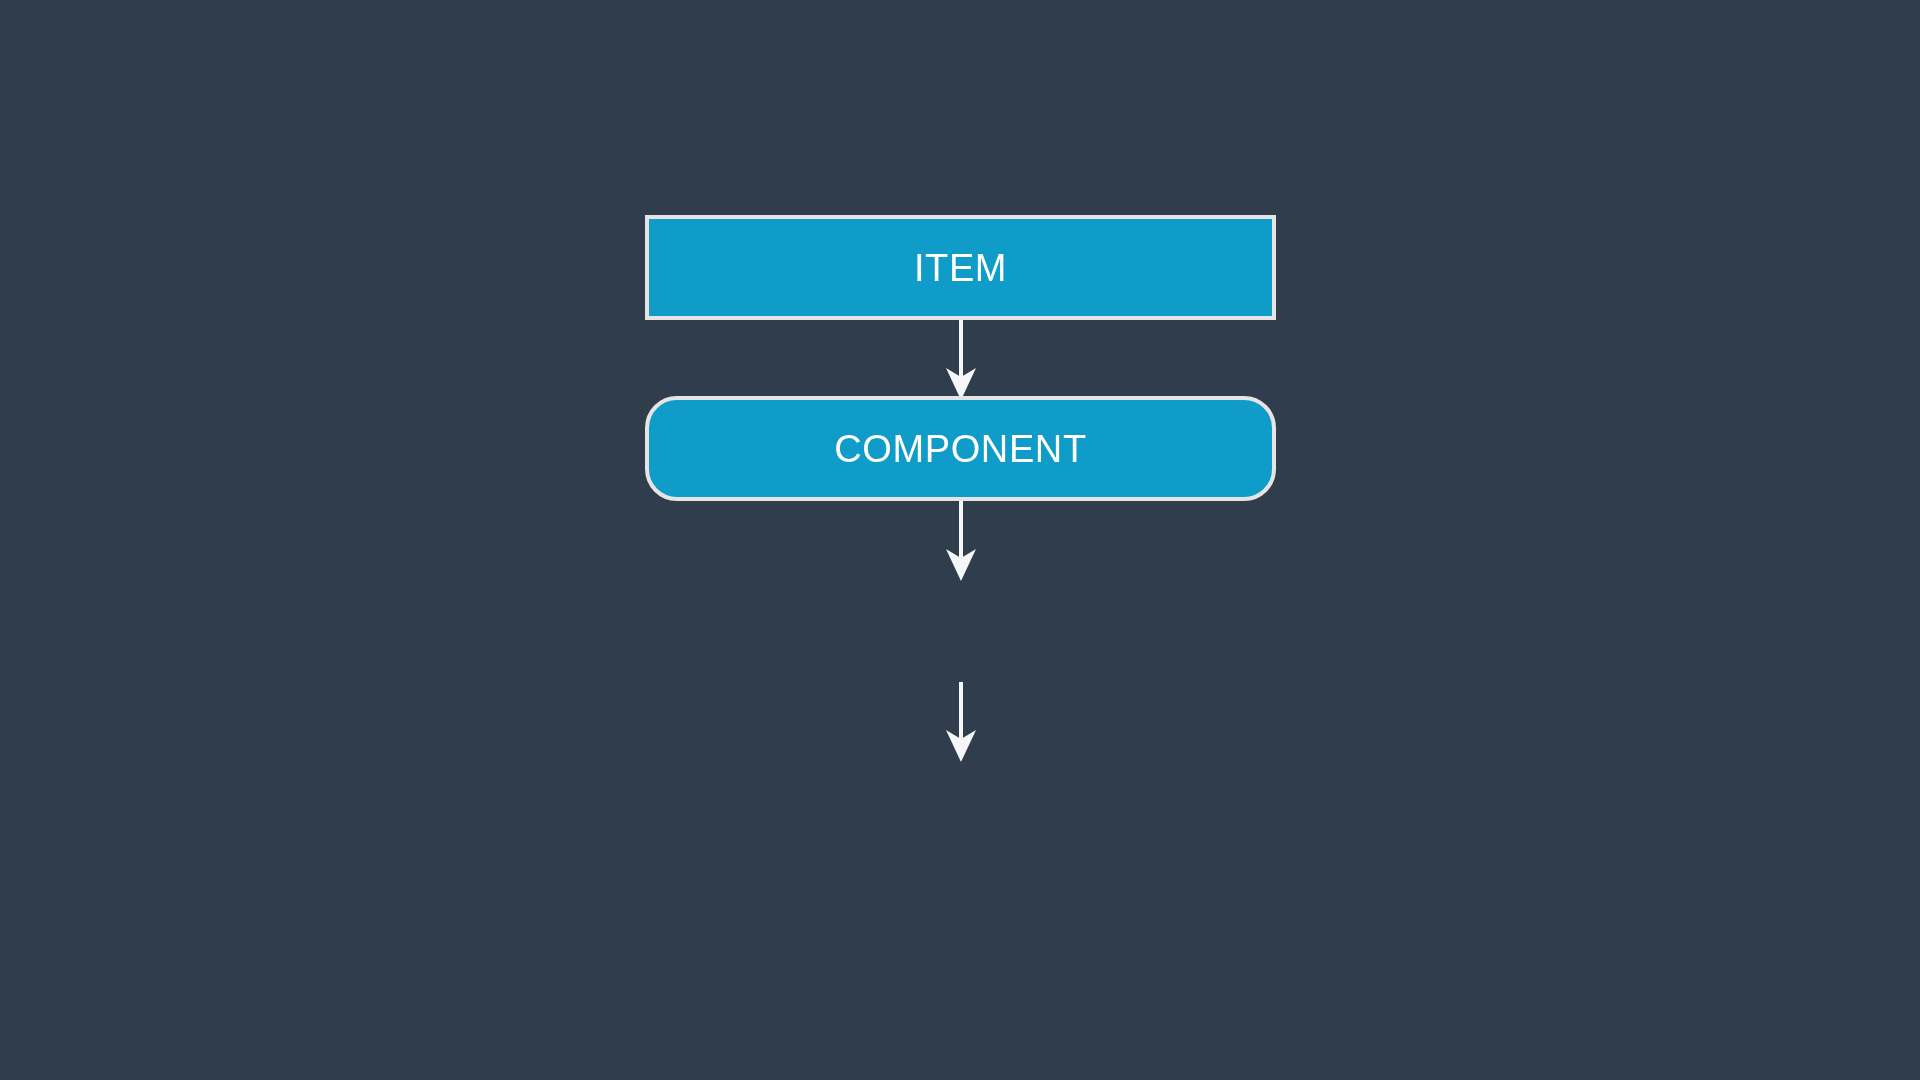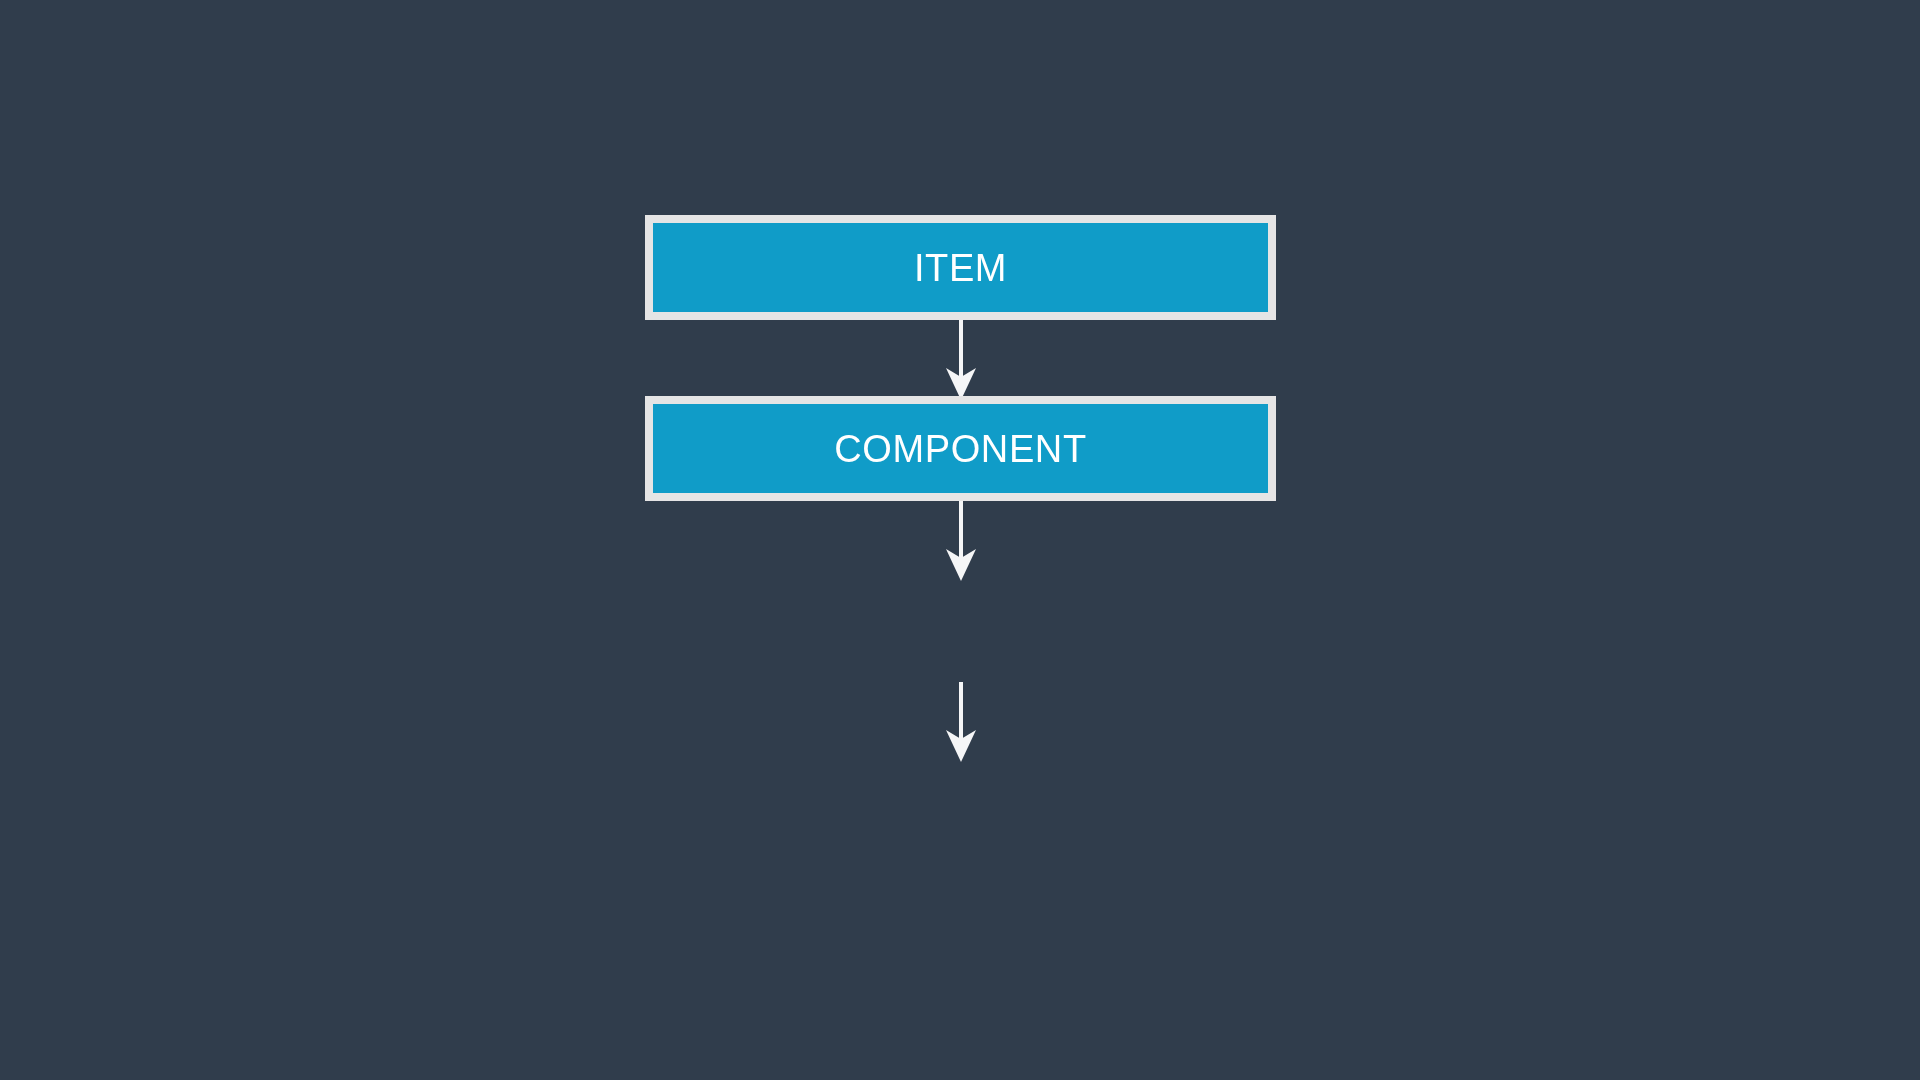--- a/index.html
+++ b/index.html
@@ -29,28 +29,29 @@
     top: 215px;
     width: 631px;
   }
 
   .node-box {
     position: relative;
     box-sizing: border-box;
     width: 631px;
     height: 105px;
     background: #109cc8;
-    border: 8px solid #e5e5e5;
+    border: 4px solid #e5e5e5;
     display: flex;
     align-items: center;
     justify-content: center;
     margin-bottom: 76px;
   }
   .node-box:last-of-type {
     margin-bottom: 0;
+    border-radius: 32px;
   }
 
   .node-label {
     color: #ffffff;
     font-family: "Liberation Sans", sans-serif;
     font-size: 38px;
     font-weight: 400;
     letter-spacing: 0.6px;
     line-height: 1;
     white-space: nowrap;

